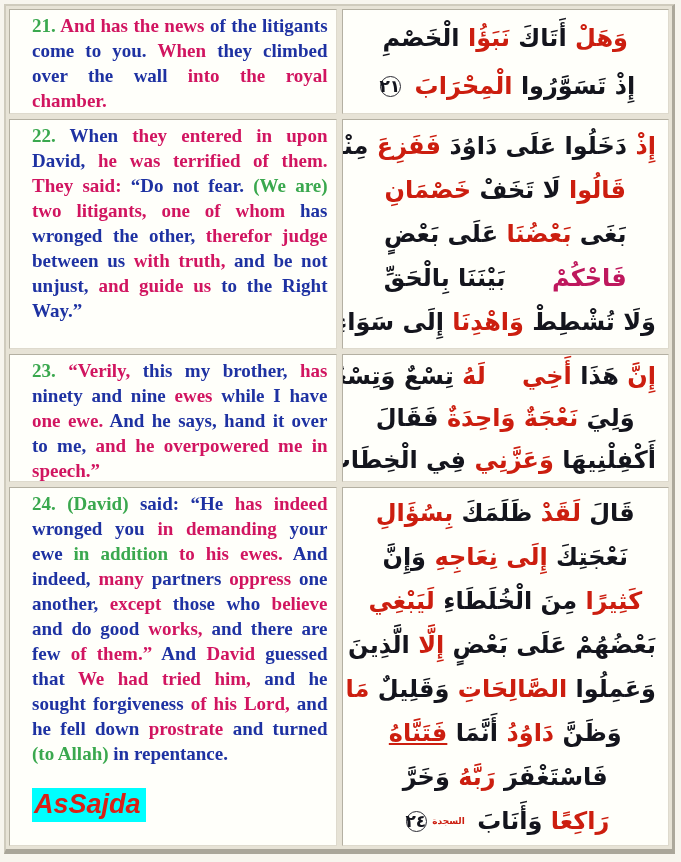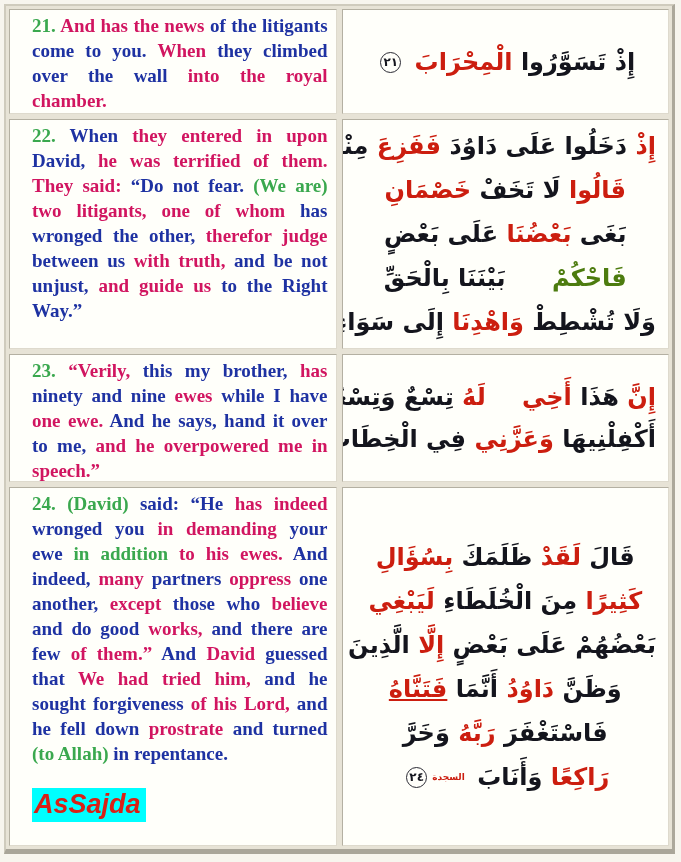--- a/index.html
+++ b/index.html
@@ -24,67 +24,71 @@
   }
   .ar-cell{
     direction:rtl;display:flex;flex-direction:column;justify-content:center;
     padding:2px 12px;font-family:"DejaVu Sans",sans-serif;font-weight:bold;
     font-size:24px;color:#14151d;
   }
   .ar-line{text-align:center;white-space:nowrap;}
   .lh0{line-height:48px;} .lh1{line-height:44px;} .lh2{line-height:42px;} .lh3{line-height:44px;}
   .ayah-marker{
     display:inline-block;width:19px;height:19px;border:1px solid #2a2a33;border-radius:50%;
-    font-size:12px;line-height:18px;text-align:center;vertical-align:middle;
+    font-size:17px;line-height:18px;text-align:center;vertical-align:middle;
     margin:0 5px;color:#14151d;font-weight:bold;
   }
   .sajda-stack{display:inline-flex;flex-direction:column;align-items:center;vertical-align:middle;margin-right:4px;}
   .sajda-note{font-size:9px;line-height:9px;color:#cc1e0f;}
   .assajda{
     display:inline-block;margin-top:22px;font-family:"Liberation Sans","DejaVu Sans",sans-serif;
     font-style:italic;font-weight:bold;font-size:27px;line-height:30px;
     padding:1px 5px 3px 2px;
   }
 </style>
 </head>
 <body>
 
 <div class="page">
   <div class="grid" id="rows">
       <div class="cell en-cell">
         <div><span style="color: rgb(58, 168, 78);">21.</span> <span style="color: rgb(209, 21, 96);">And has the news</span> <span style="color: rgb(30, 50, 162);">of the litigants come to you.</span> <span style="color: rgb(209, 21, 96);">When</span> <span style="color: rgb(30, 50, 162);">they climbed over the wall</span> <span style="color: rgb(209, 21, 96);">into the royal chamber.</span></div>
       </div>
       <div class="cell ar-cell">
+        <div class="ar-line lh0"><span style="color: rgb(204, 30, 15);">وَهَلْ</span> <span style="color: rgb(20, 21, 29);">أَتَاكَ</span> <span style="color: rgb(204, 30, 15);">نَبَؤُا</span> <span style="color: rgb(20, 21, 29);">الْخَصْمِ</span></div>
         <div class="ar-line lh0"><span style="color: rgb(20, 21, 29);">إِذْ</span> <span style="color: rgb(20, 21, 29);">تَسَوَّرُوا</span> <span style="color: rgb(204, 30, 15);">الْمِحْرَابَ</span> <span class="ayah-marker">٢١</span></div>
       </div>
       <div class="cell en-cell">
         <div><span style="color: rgb(58, 168, 78);">22.</span> <span style="color: rgb(30, 50, 162);">When</span> <span style="color: rgb(209, 21, 96);">they entered in upon</span> <span style="color: rgb(30, 50, 162);">David,</span> <span style="color: rgb(209, 21, 96);">he was terrified of them. They said:</span> <span style="color: rgb(30, 50, 162);">“Do not fear.</span> <span style="color: rgb(58, 168, 78);">(We are)</span> <span style="color: rgb(209, 21, 96);">two litigants, one of whom</span> <span style="color: rgb(30, 50, 162);">has wronged the other,</span> <span style="color: rgb(209, 21, 96);">therefor judge</span> <span style="color: rgb(30, 50, 162);">between us</span> <span style="color: rgb(209, 21, 96);">with truth,</span> <span style="color: rgb(30, 50, 162);">and be not unjust,</span> <span style="color: rgb(209, 21, 96);">and guide us</span> <span style="color: rgb(30, 50, 162);">to the Right Way.”</span></div>
       </div>
       <div class="cell ar-cell">
         <div class="ar-line lh1"><span style="color: rgb(204, 30, 15);">إِذْ</span> <span style="color: rgb(20, 21, 29);">دَخَلُوا</span> <span style="color: rgb(20, 21, 29);">عَلَى</span> <span style="color: rgb(20, 21, 29);">دَاوُدَ</span> <span style="color: rgb(204, 30, 15);">فَفَزِعَ</span> <span style="color: rgb(20, 21, 29);">مِنْهُمْ</span></div>
         <div class="ar-line lh1"><span style="color: rgb(204, 30, 15);">قَالُوا</span> <span style="color: rgb(20, 21, 29);">لَا</span> <span style="color: rgb(20, 21, 29);">تَخَفْ</span> <span style="color: rgb(204, 30, 15);">خَصْمَانِ</span></div>
         <div class="ar-line lh1"><span style="color: rgb(20, 21, 29);">بَغَى</span> <span style="color: rgb(204, 30, 15);">بَعْضُنَا</span> <span style="color: rgb(20, 21, 29);">عَلَى</span> <span style="color: rgb(20, 21, 29);">بَعْضٍ</span></div>
-        <div class="ar-line lh1"><span style="color: #4d7c0f; margin-left: 38px;">فَاحْكُمْ</span> <span style="color: rgb(20, 21, 29);">بَيْنَنَا</span> <span style="color: rgb(20, 21, 29);">بِالْحَقِّ</span></div>
+        <div class="ar-line lh1"><span style="color: #be185d; margin-left: 38px;">فَاحْكُمْ</span> <span style="color: rgb(20, 21, 29);">بَيْنَنَا</span> <span style="color: rgb(20, 21, 29);">بِالْحَقِّ</span></div>
         <div class="ar-line lh1"><span style="color: rgb(20, 21, 29);">وَلَا</span> <span style="color: rgb(20, 21, 29);">تُشْطِطْ</span> <span style="color: rgb(204, 30, 15);">وَاهْدِنَا</span> <span style="color: rgb(20, 21, 29);">إِلَى</span> <span style="color: rgb(20, 21, 29);">سَوَاءِ</span>  </div>
       </div>
       <div class="cell en-cell">
         <div><span style="color: rgb(58, 168, 78);">23.</span> <span style="color: rgb(209, 21, 96);">“Verily,</span> <span style="color: rgb(30, 50, 162);">this my brother,</span> <span style="color: rgb(209, 21, 96);">has</span> <span style="color: rgb(30, 50, 162);">ninety and nine</span> <span style="color: rgb(209, 21, 96);">ewes</span> <span style="color: rgb(30, 50, 162);">while I have</span> <span style="color: rgb(209, 21, 96);">one ewe.</span> <span style="color: rgb(30, 50, 162);">And he says, hand it over to me,</span> <span style="color: rgb(209, 21, 96);">and he overpowered me in speech.”</span></div>
       </div>
       <div class="cell ar-cell">
         <div class="ar-line lh2"><span style="color: rgb(204, 30, 15);">إِنَّ</span> <span style="color: rgb(20, 21, 29);">هَذَا</span> <span style="color: rgb(204, 30, 15); margin-left: 28px;">أَخِي</span> <span style="color: rgb(204, 30, 15);">لَهُ</span> <span style="color: rgb(20, 21, 29);">تِسْعٌ</span> <span style="color: rgb(20, 21, 29);">وَتِسْعُونَ</span> </div>
+        <div class="ar-line lh2"><span style="color: rgb(20, 21, 29);">وَلِيَ</span> <span style="color: rgb(204, 30, 15);">نَعْجَةٌ</span> <span style="color: rgb(204, 30, 15);">وَاحِدَةٌ</span> <span style="color: rgb(20, 21, 29);">فَقَالَ</span></div>
         <div class="ar-line lh2"><span style="color: rgb(20, 21, 29);">أَكْفِلْنِيهَا</span> <span style="color: rgb(204, 30, 15);">وَعَزَّنِي</span> <span style="color: rgb(20, 21, 29);">فِي</span> <span style="color: rgb(20, 21, 29);">الْخِطَابِ</span> </div>
       </div>
       <div class="cell en-cell">
         <div><span style="color: rgb(58, 168, 78);">24. (David)</span> <span style="color: rgb(30, 50, 162);">said: “He</span> <span style="color: rgb(209, 21, 96);">has indeed</span> <span style="color: rgb(30, 50, 162);">wronged you</span> <span style="color: rgb(209, 21, 96);">in demanding</span> <span style="color: rgb(30, 50, 162);">your ewe</span> <span style="color: rgb(58, 168, 78);">in addition</span> <span style="color: rgb(209, 21, 96);">to his ewes.</span> <span style="color: rgb(30, 50, 162);">And indeed,</span> <span style="color: rgb(209, 21, 96);">many</span> <span style="color: rgb(30, 50, 162);">partners</span> <span style="color: rgb(209, 21, 96);">oppress</span> <span style="color: rgb(30, 50, 162);">one another,</span> <span style="color: rgb(209, 21, 96);">except</span> <span style="color: rgb(30, 50, 162);">those who</span> <span style="color: rgb(209, 21, 96);">believe</span> <span style="color: rgb(30, 50, 162);">and do good</span> <span style="color: rgb(209, 21, 96);">works,</span> <span style="color: rgb(30, 50, 162);">and there are few</span> <span style="color: rgb(209, 21, 96);">of them.”</span> <span style="color: rgb(30, 50, 162);">And</span> <span style="color: rgb(209, 21, 96);">David</span> <span style="color: rgb(30, 50, 162);">guessed that</span> <span style="color: rgb(209, 21, 96);">We had tried him,</span> <span style="color: rgb(30, 50, 162);">and he sought forgiveness</span> <span style="color: rgb(209, 21, 96);">of his Lord,</span> <span style="color: rgb(30, 50, 162);">and he fell down</span> <span style="color: rgb(209, 21, 96);">prostrate</span> <span style="color: rgb(30, 50, 162);">and turned</span> <span style="color: rgb(58, 168, 78);">(to Allah)</span> <span style="color: rgb(30, 50, 162);">in repentance.</span></div>
         <div><span class="assajda" style="color: rgb(217, 32, 22); background: rgb(0, 255, 255);">AsSajda</span></div>
       </div>
       <div class="cell ar-cell">
         <div class="ar-line lh3"><span style="color: rgb(20, 21, 29);">قَالَ</span> <span style="color: rgb(204, 30, 15);">لَقَدْ</span> <span style="color: rgb(20, 21, 29);">ظَلَمَكَ</span> <span style="color: rgb(204, 30, 15);">بِسُؤَالِ</span></div>
+        <div class="ar-line lh3"><span style="color: rgb(20, 21, 29);">نَعْجَتِكَ</span> <span style="color: rgb(204, 30, 15);">إِلَى</span> <span style="color: rgb(204, 30, 15);">نِعَاجِهِ</span> <span style="color: rgb(20, 21, 29);">وَإِنَّ</span></div>
         <div class="ar-line lh3"><span style="color: rgb(204, 30, 15);">كَثِيرًا</span> <span style="color: rgb(20, 21, 29);">مِنَ</span> <span style="color: rgb(20, 21, 29);">الْخُلَطَاءِ</span> <span style="color: rgb(204, 30, 15);">لَيَبْغِي</span></div>
         <div class="ar-line lh3"><span style="color: rgb(20, 21, 29);">بَعْضُهُمْ</span> <span style="color: rgb(20, 21, 29);">عَلَى</span> <span style="color: rgb(20, 21, 29);">بَعْضٍ</span> <span style="color: rgb(204, 30, 15);">إِلَّا</span> <span style="color: rgb(20, 21, 29);">الَّذِينَ</span> </div>
+        <div class="ar-line lh3"><span style="color: rgb(20, 21, 29);">وَعَمِلُوا</span> <span style="color: rgb(204, 30, 15);">الصَّالِحَاتِ</span> <span style="color: rgb(20, 21, 29);">وَقَلِيلٌ</span> <span style="color: rgb(204, 30, 15);">مَا</span> </div>
         <div class="ar-line lh3"><span style="color: rgb(20, 21, 29);">وَظَنَّ</span> <span style="color: rgb(204, 30, 15);">دَاوُدُ</span> <span style="color: rgb(20, 21, 29);">أَنَّمَا</span> <span style="color: rgb(204, 30, 15); text-decoration: underline;">فَتَنَّاهُ</span></div>
         <div class="ar-line lh3"><span style="color: rgb(20, 21, 29);">فَاسْتَغْفَرَ</span> <span style="color: rgb(204, 30, 15);">رَبَّهُ</span> <span style="color: rgb(20, 21, 29);">وَخَرَّ</span></div>
         <div class="ar-line lh3"><span style="color: rgb(204, 30, 15);">رَاكِعًا</span> <span style="color: rgb(20, 21, 29);">وَأَنَابَ</span> <span class="sajda-stack">
             <span class="sajda-note">السجدة</span>
           </span><span class="ayah-marker">٢٤</span></div>
       </div>
     </div>
 </div>
 
 </body></html>

